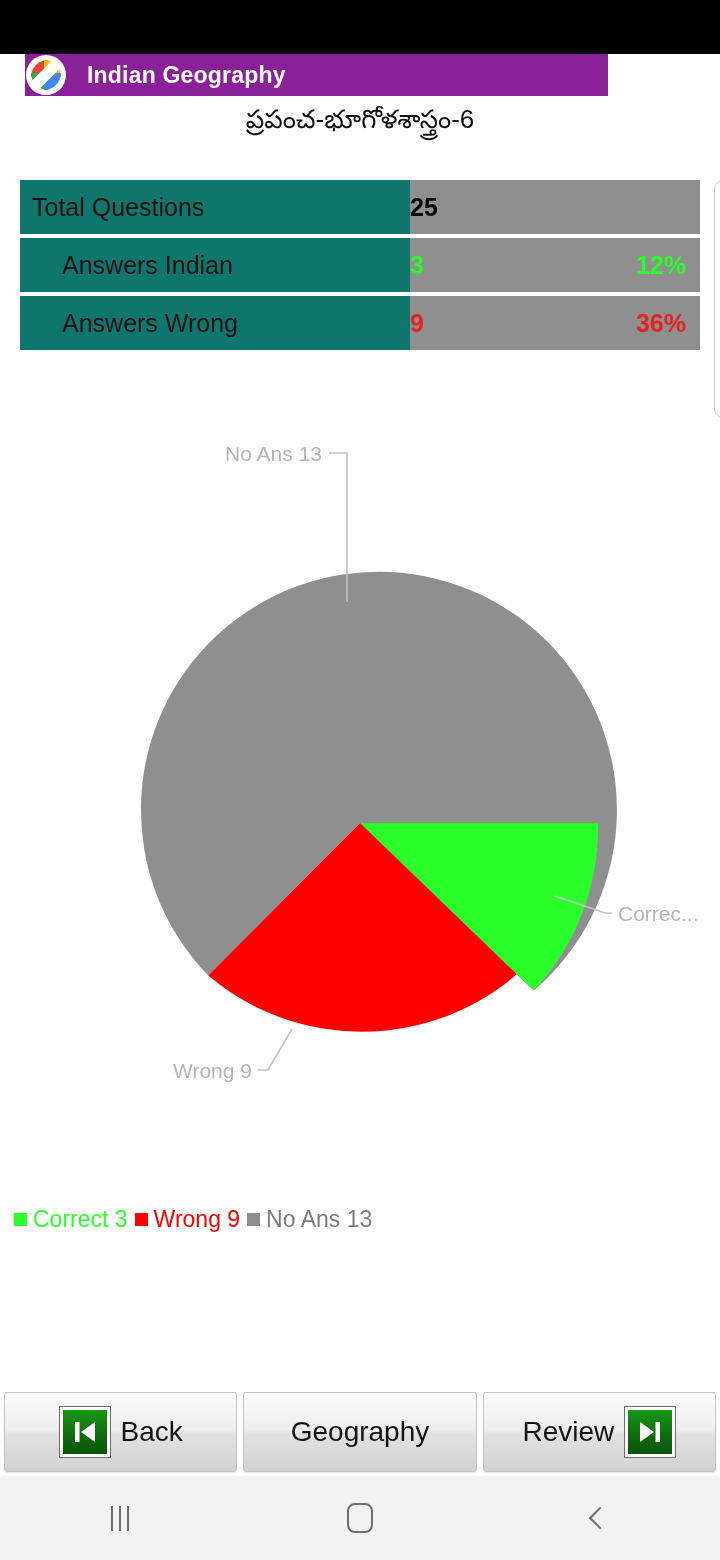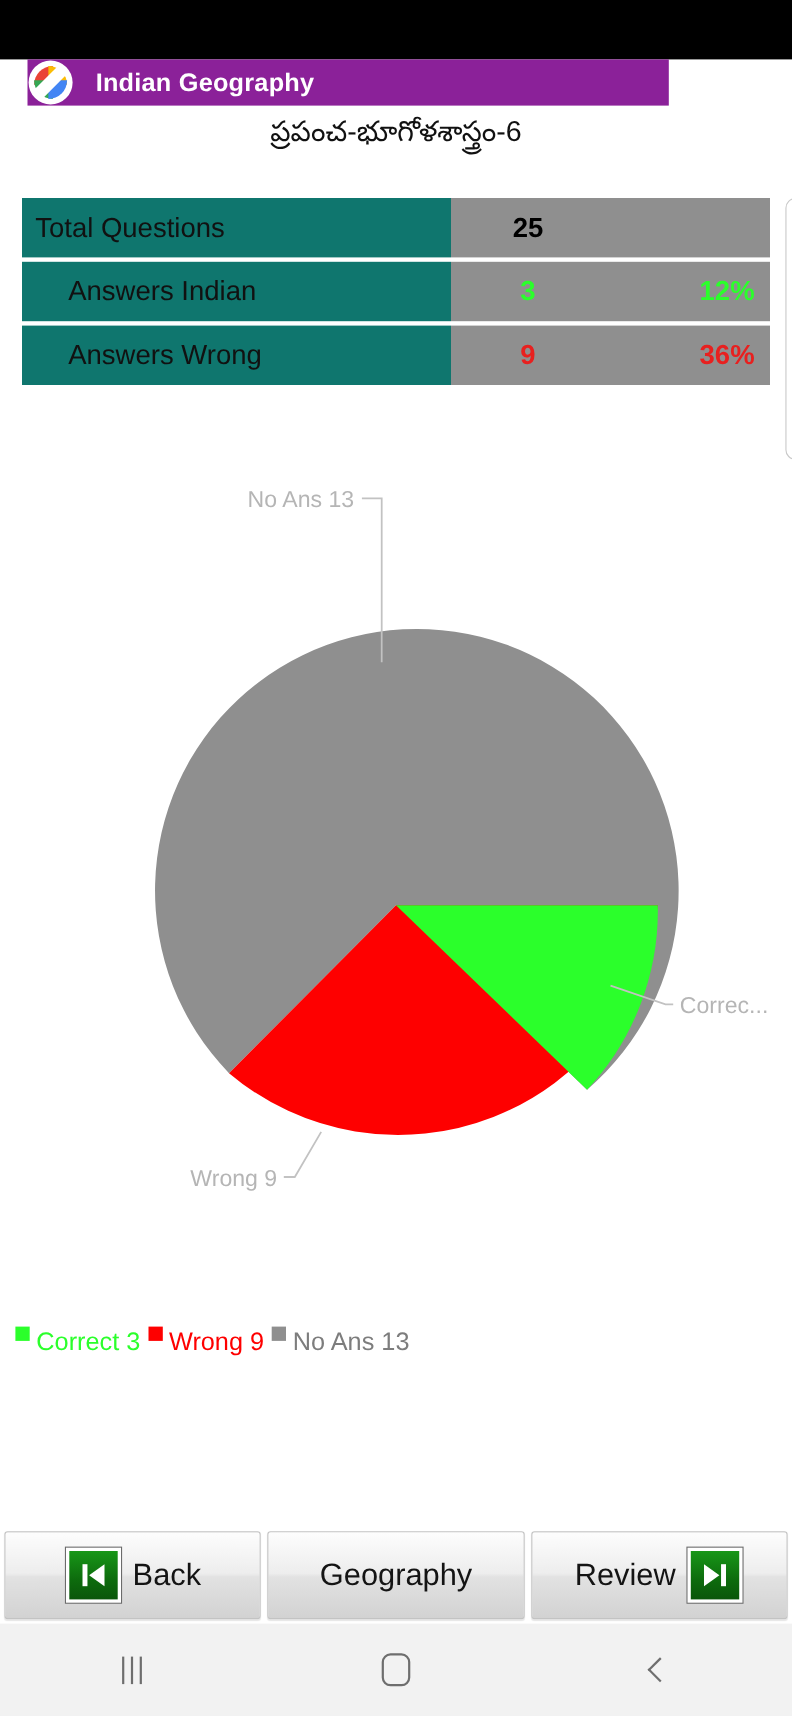--- a/index.html
+++ b/index.html
@@ -67,21 +67,21 @@
   .stats-table{ width:680px; border-collapse:separate; border-spacing:0 4px; }
   .srow{ height:54px; }
   .scell-label{
     background:#0f766e; color:#111111; font-size:25px;
     height:54px; vertical-align:middle; width:390px;
     padding-left:12px;
   }
   .scell-label.indent{ padding-left:42px; }
   .scell-num{
     background:#8f8f8f; font-size:25px; font-weight:bold;
-    height:54px; vertical-align:middle; width:140px; text-align:center;
+    height:54px; vertical-align:middle; width:140px; 
   }
   .scell-pct{
     background:#8f8f8f; font-size:25px; font-weight:bold;
     height:54px; vertical-align:middle; width:150px; text-align:right;
     padding-right:14px;
   }
   .c-black{ color:#000000; }
   .c-green{ color:#2bff2b; }
   .c-red{ color:#e8201f; }
   .c-gray{ color:#a8a8a8; }
@@ -100,21 +100,21 @@
   .pie-label{
     fill:#b5b5b5; font-family:"Liberation Sans", sans-serif; font-size:21px;
   }
   .leader{ stroke:#c2c2c2; stroke-width:1.6; fill:none; }
 
   
   .legend{
     position:absolute; left:14px; top:1203px; width:700px; height:32px;
     display:flex; align-items:center;
   }
-  .legend-item{ display:flex; align-items:flex-start; }
+  .legend-item{ display:flex; align-items:center; }
   .legend-swatch{ width:13px; height:13px; display:inline-block; margin-right:6px; }
   .legend-text{ font-size:23px; white-space:nowrap; margin-right:7px; }
 
   
   .btn-bar{
     position:absolute; left:0; top:1388px; width:720px; height:88px;
     display:flex; align-items:center; gap:6px; padding:0 4px;
   }
   .nav-btn{
     height:80px; flex:1 1 0;

